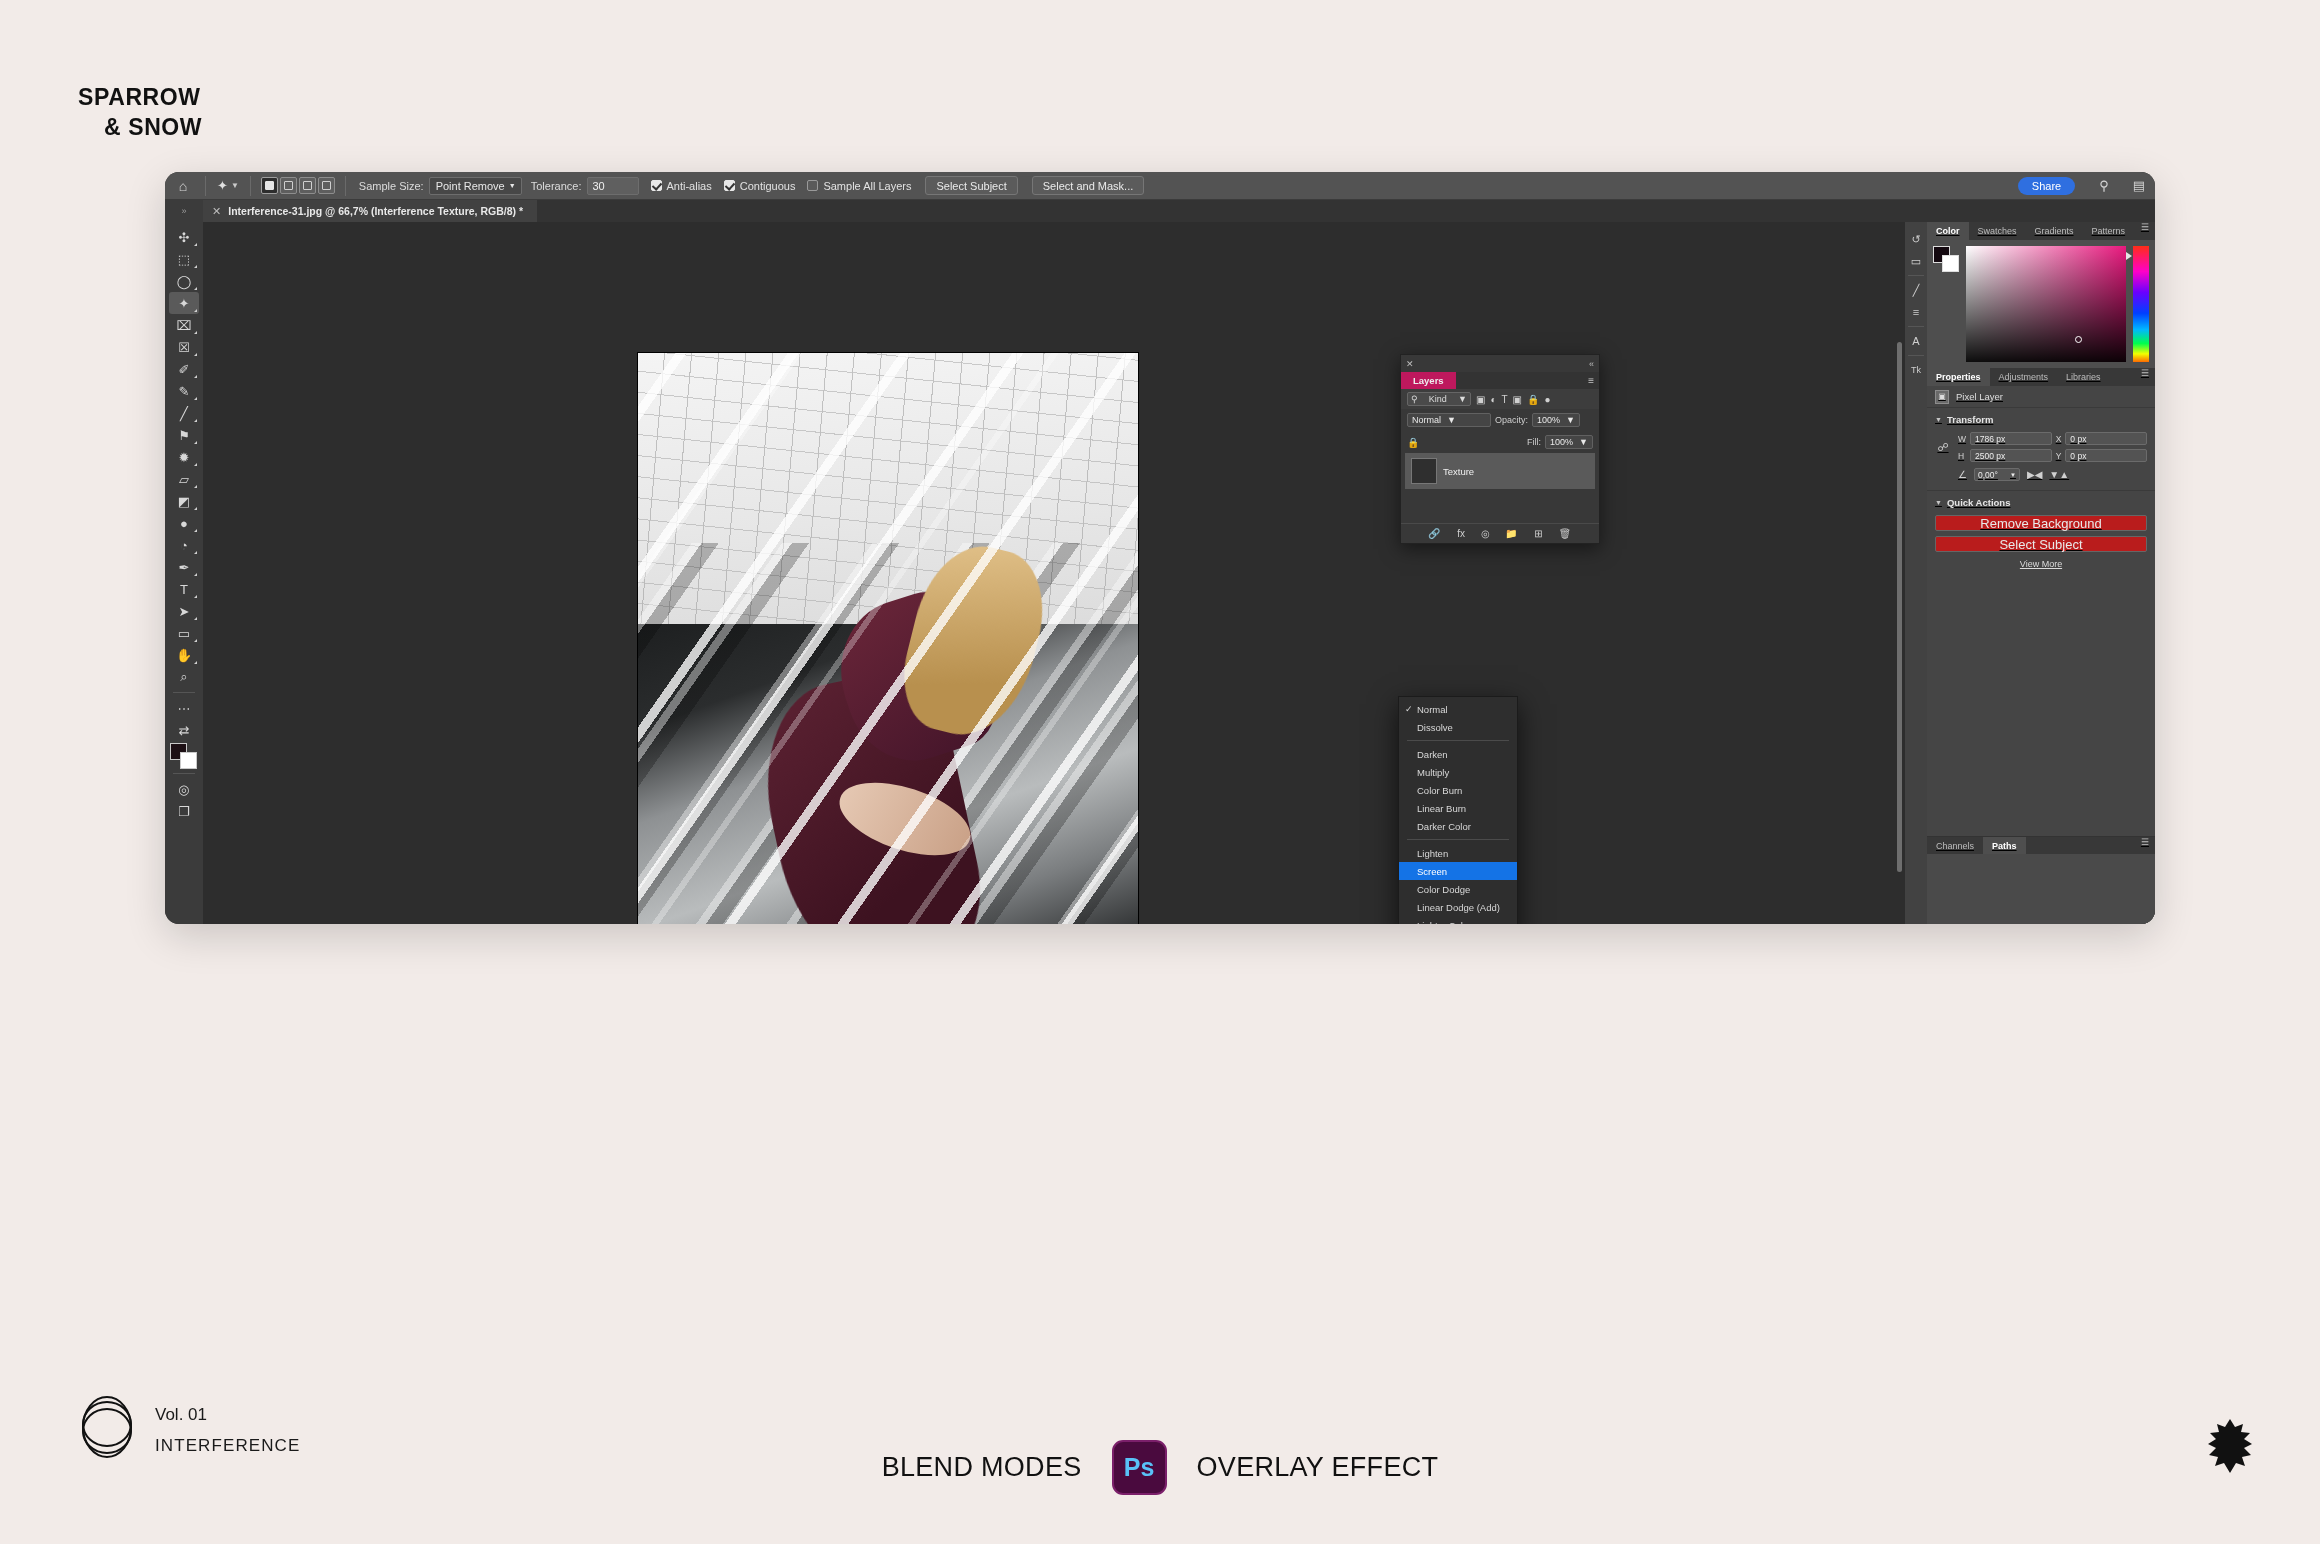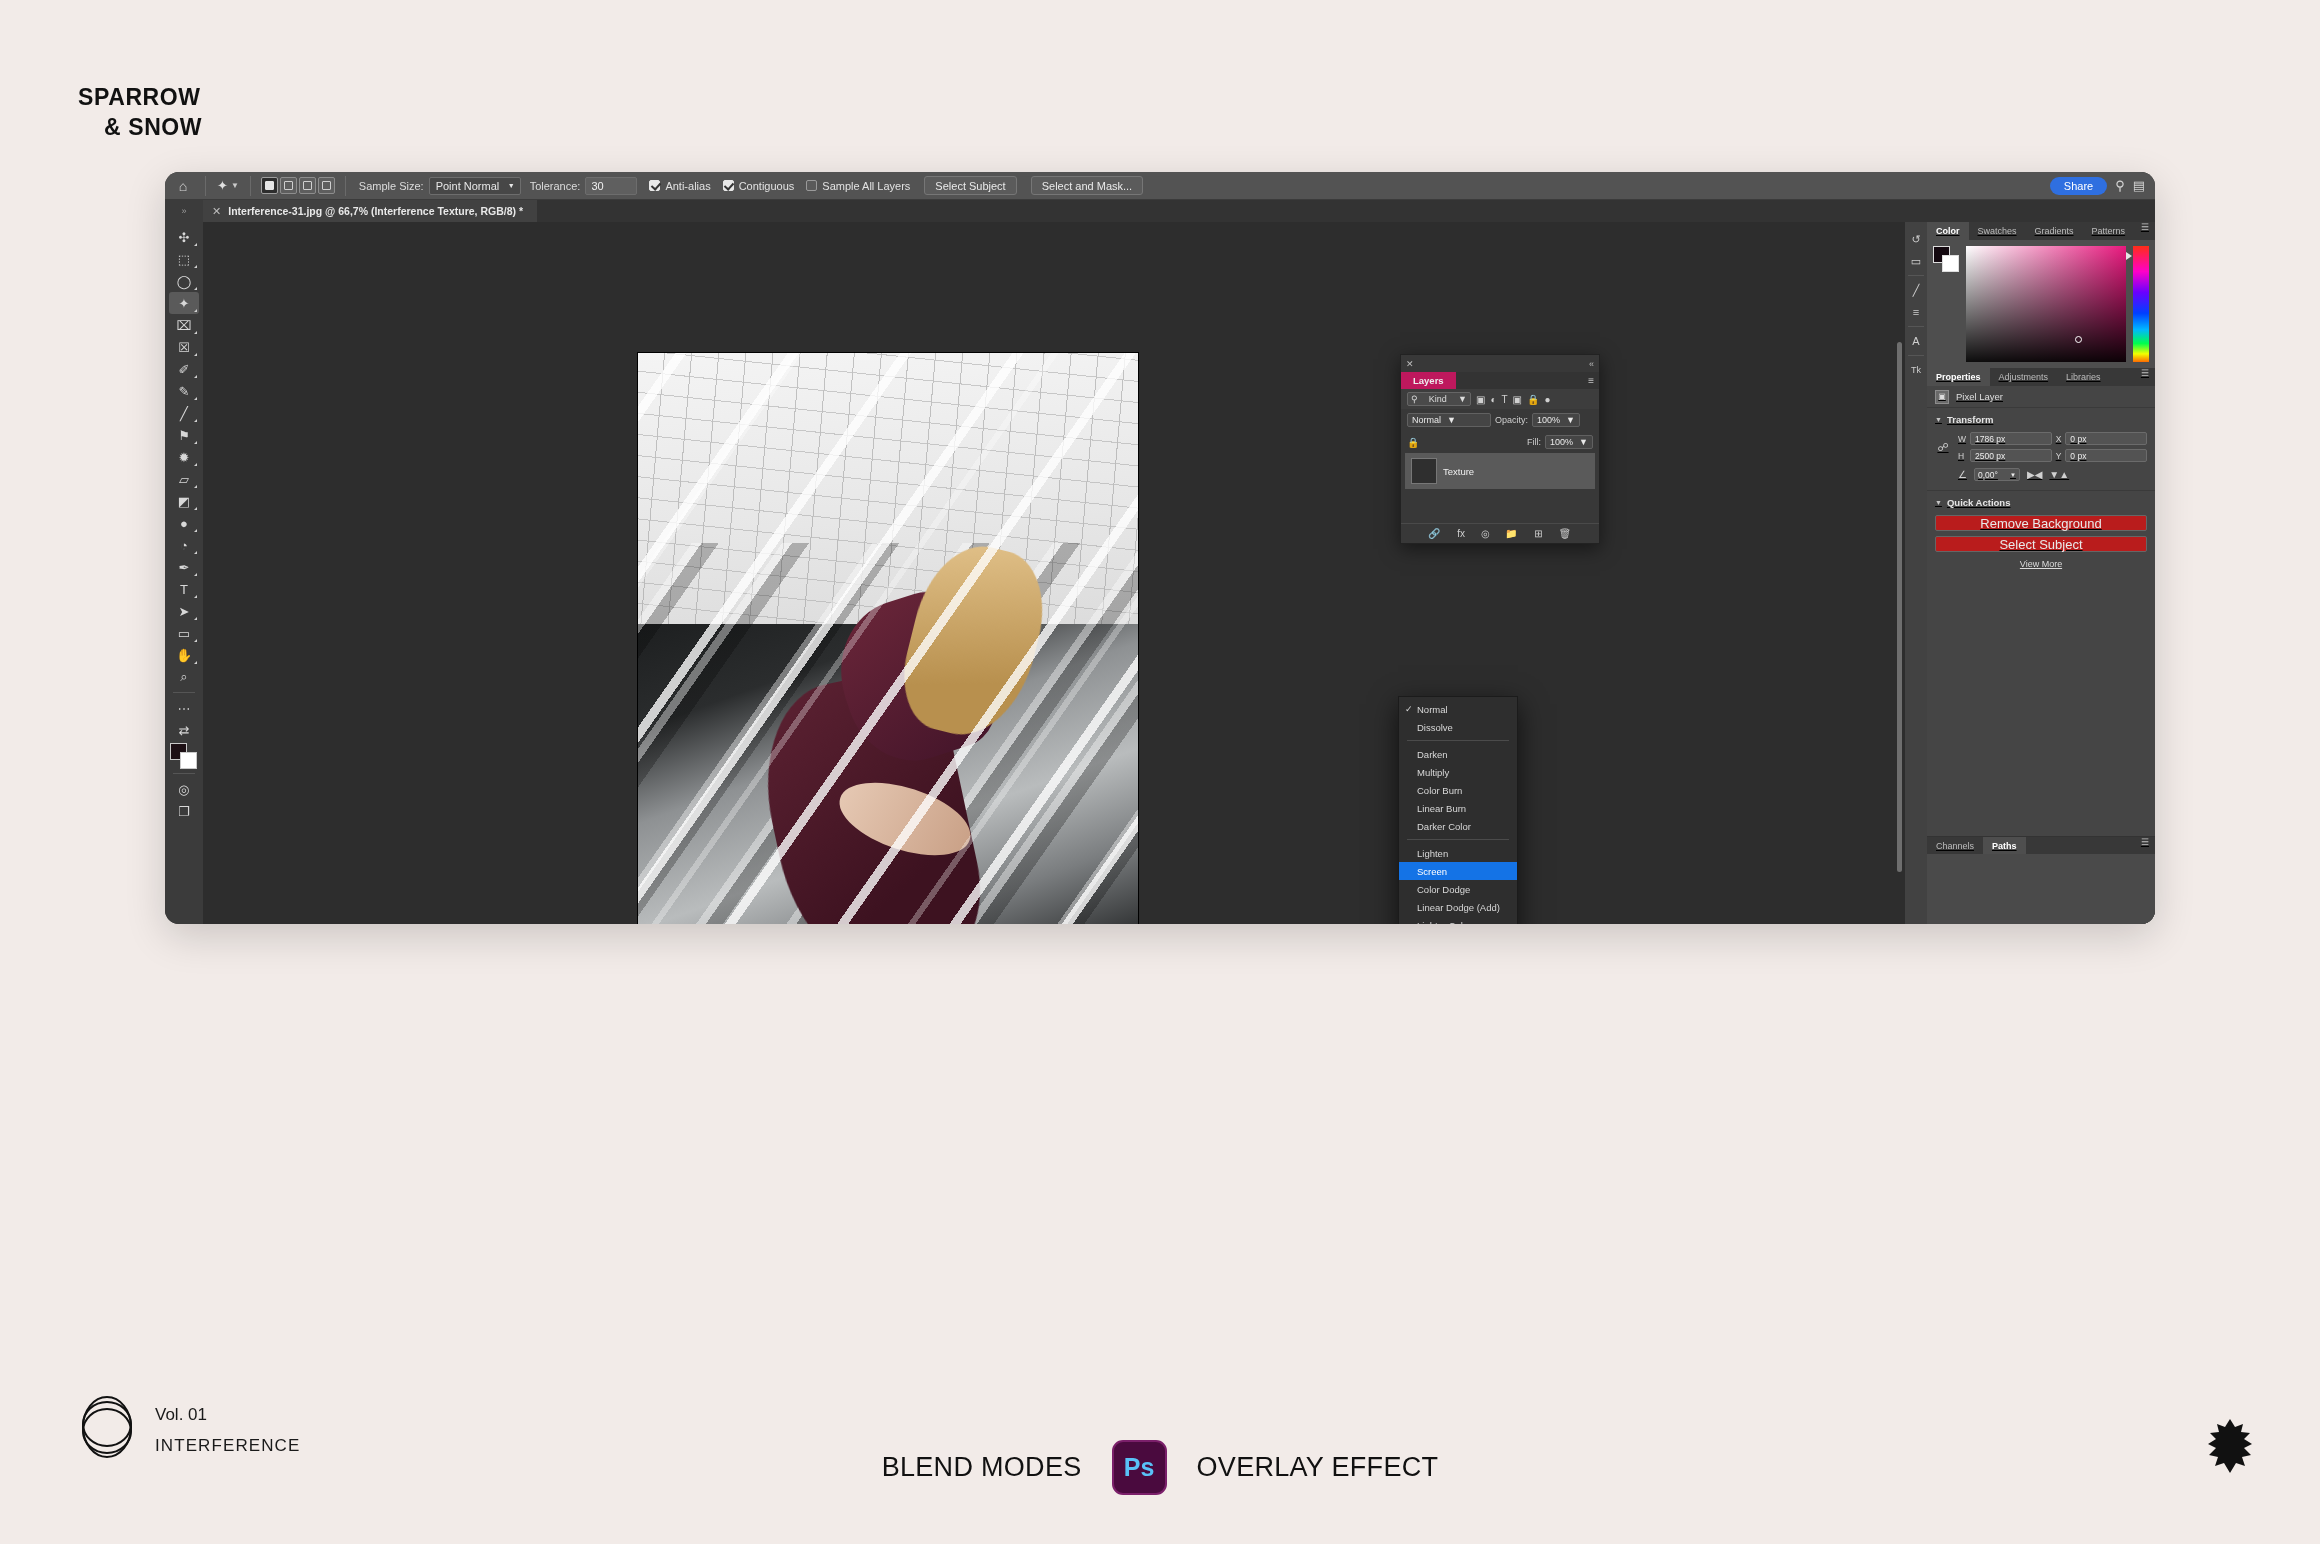--- a/index.html
+++ b/index.html
@@ -49,21 +49,21 @@
   .ob-input { background:#5f5f5f; border:1px solid #6d6d6d; border-radius:2px; color:#f0f0f0;
     font-size:11px; height:18px; width:52px; padding:0 5px; display:flex; align-items:center;}
   .chk-wrap { display:flex; align-items:center; gap:5px; margin-left:12px; }
   .chk { width:11px;height:11px;border:1px solid #9a9a9a;border-radius:2px;background:#5a5a5a; position:relative;}
   .chk.on { background:#e8e8e8; border-color:#e8e8e8;}
   .chk.on::after{content:"";position:absolute;left:2.5px;top:0px;width:4px;height:7px;border:solid #333;border-width:0 2px 2px 0;transform:rotate(42deg);}
   .chk-lbl { color:#e2e2e2; font-size:11px; }
   .ob-btn { background:#5b5b5b; border:1px solid #767676; border-radius:3px; color:#eaeaea; font-size:11px;
     height:19px; padding:0 10px; display:flex;align-items:center; margin-left:14px; }
   .share-btn { background:#2f6fe0; color:#fff; font-size:11px; border-radius:11px; padding:3px 14px; }
-  .ob-right { position:absolute; right:10px; display:flex; align-items:center; gap:8px; }
+  .ob-right { position:absolute; right:10px; display:flex; align-items:center; gap:24px; }
   .ob-icn { color:#d4d4d4; font-size:13px; }
 
   
   .tabbar { height:22px; background:#333; display:flex; align-items:stretch; }
   .tab-rail { width: 38px; background:#3b3b3b; color:#9d9d9d; font-size:9px; display:flex;align-items:center;justify-content:center;}
   .doc-tab { background:#414141; display:flex; align-items:center; gap:7px; padding: 0 14px 0 9px;
     color:#e8e8e8; font-size:10.5px; font-weight:bold; }
   .doc-tab .x { font-size:11px; font-weight:normal; color:#bdbdbd; }
 
   
@@ -234,21 +234,21 @@
       <div class="mode-btn">
           <i></i>
         </div>
       <div class="mode-btn">
           <i></i>
         </div>
     </div>
     <div class="sep-v"></div>
     <div class="ob-label">Sample Size:</div>
     <div class="ob-select">
-      <span>Point Normal</span>
+      <span>Point Remove</span>
       <span class="c">▼</span>
     </div>
     <div class="ob-label">Tolerance:</div>
     <div class="ob-input">30</div>
     <div class="chk-wrap">
       <div class="chk on"></div>
       <div class="chk-lbl">Anti-alias</div>
     </div>
     <div class="chk-wrap">
       <div class="chk on"></div>

